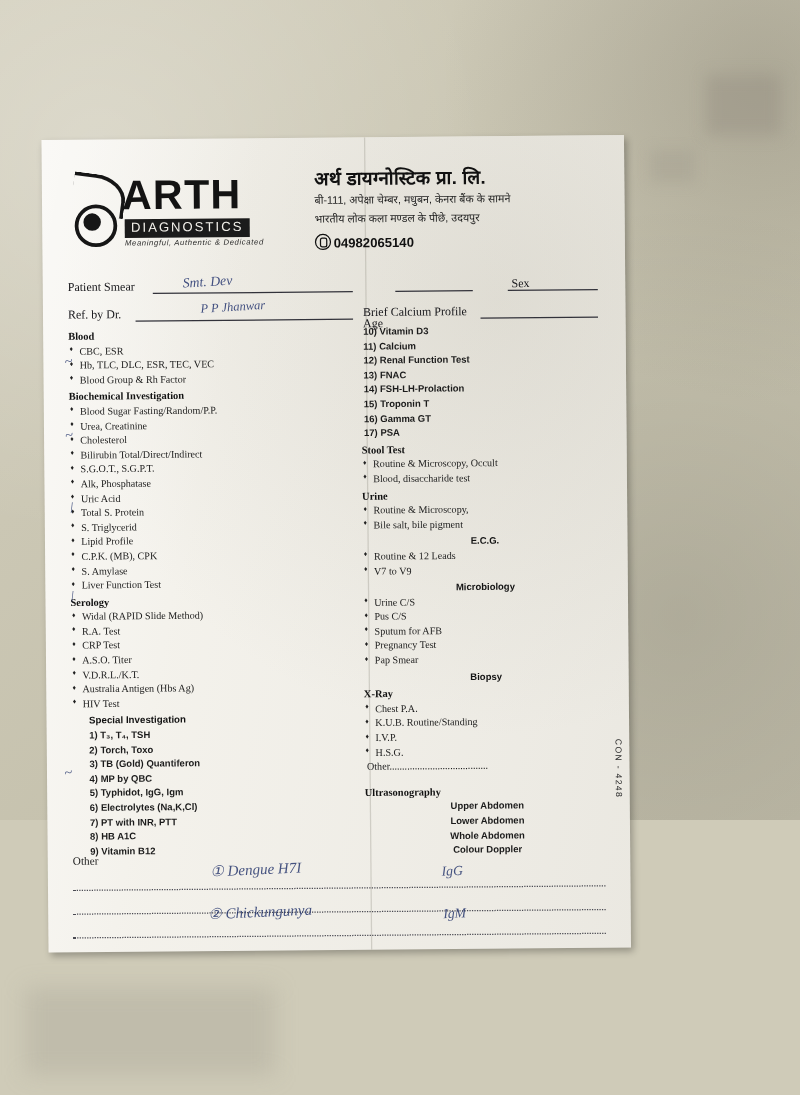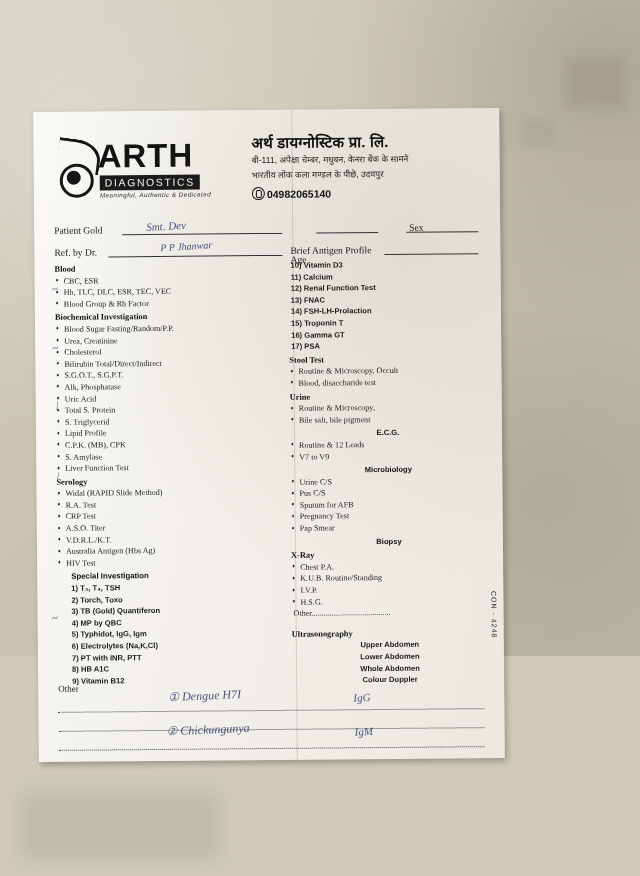--- a/index.html
+++ b/index.html
@@ -365,33 +365,33 @@
         <div class="hindi-addr">बी-111, अपेक्षा चेम्बर, मधुबन, केनरा बैंक के सामने</div>
         <div class="hindi-addr">भारतीय लोक कला मण्डल के पीछे, उदयपुर</div>
         <div class="phone">
           <span class="phone-icon"></span><span>04982065140</span>
         </div>
       </div>
     </div>
 
     <div class="fields">
       <div class="field-row">
-        <span class="flabel" style="left:0; top:3px;">Patient Gold</span>
+        <span class="flabel" style="left:0; top:3px;">Patient Smear</span>
         <span class="fline" style="left:68px; top:0; width:160px;"></span>
         <span class="hand" style="left:92px; top:-1px;">Smt. Dev</span>
         <span class="flabel" style="left:236px; top:3px;margin-top:31px;">Age</span>
         <span class="fline" style="left:262px; top:0; width:62px;"></span>
         <span class="flabel" style="left:330px; top:3px;margin-left:25px;">Sex</span>
         <span class="fline" style="left:352px; top:0; width:72px;"></span>
       </div>
       <div class="field-row">
         <span class="flabel" style="left:0; top:5px;">Ref. by Dr.</span>
         <span class="fline" style="left:54px; top:2px; width:174px;"></span>
         <span class="hand" style="left:106px; top:0px; font-size:10px;">P P Jhanwar</span>
-        <span class="flabel" style="left:236px; top:5px;">Brief Antigen Profile</span>
+        <span class="flabel" style="left:236px; top:5px;">Brief Calcium Profile</span>
         <span class="fline" style="left:330px; top:2px; width:94px;"></span>
       </div>
     </div>
 
     <div class="cols">
       <div class="col col-left">
           <div class="sec">Blood</div>
           <div class="item">CBC, ESR</div>
           <div class="item">Hb, TLC, DLC, ESR, TEC, VEC</div>
           <div class="item">Blood Group &amp; Rh Factor</div>

